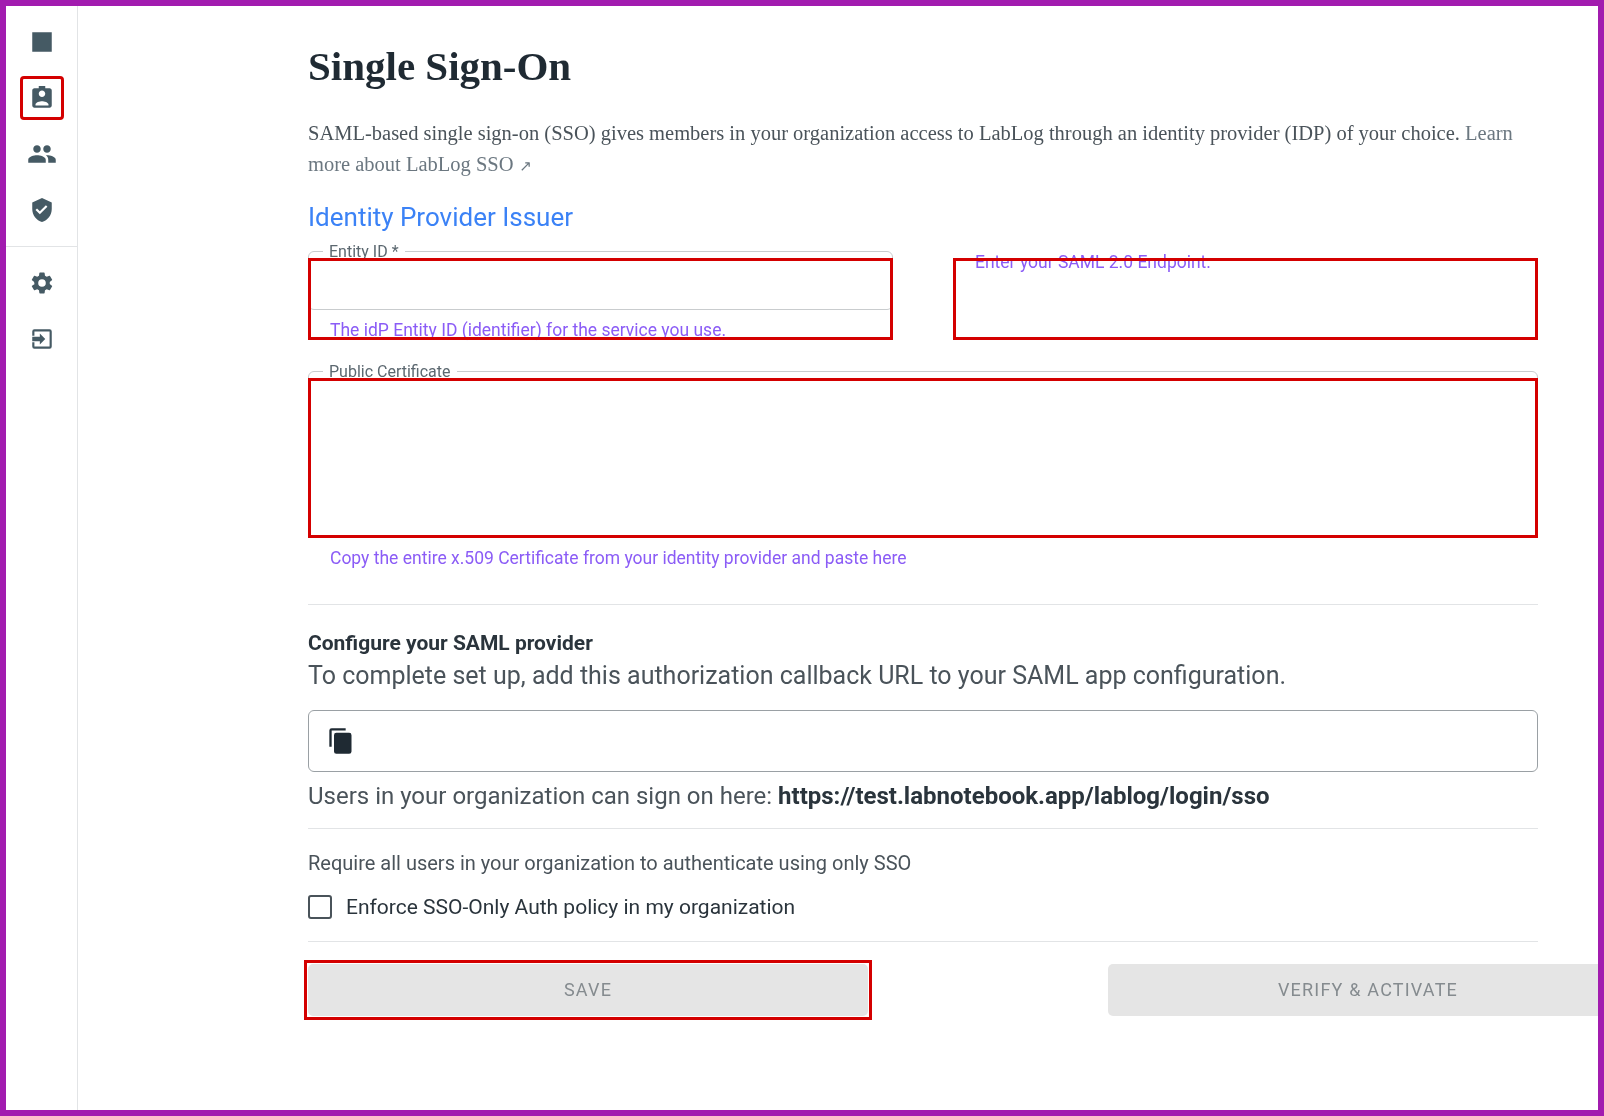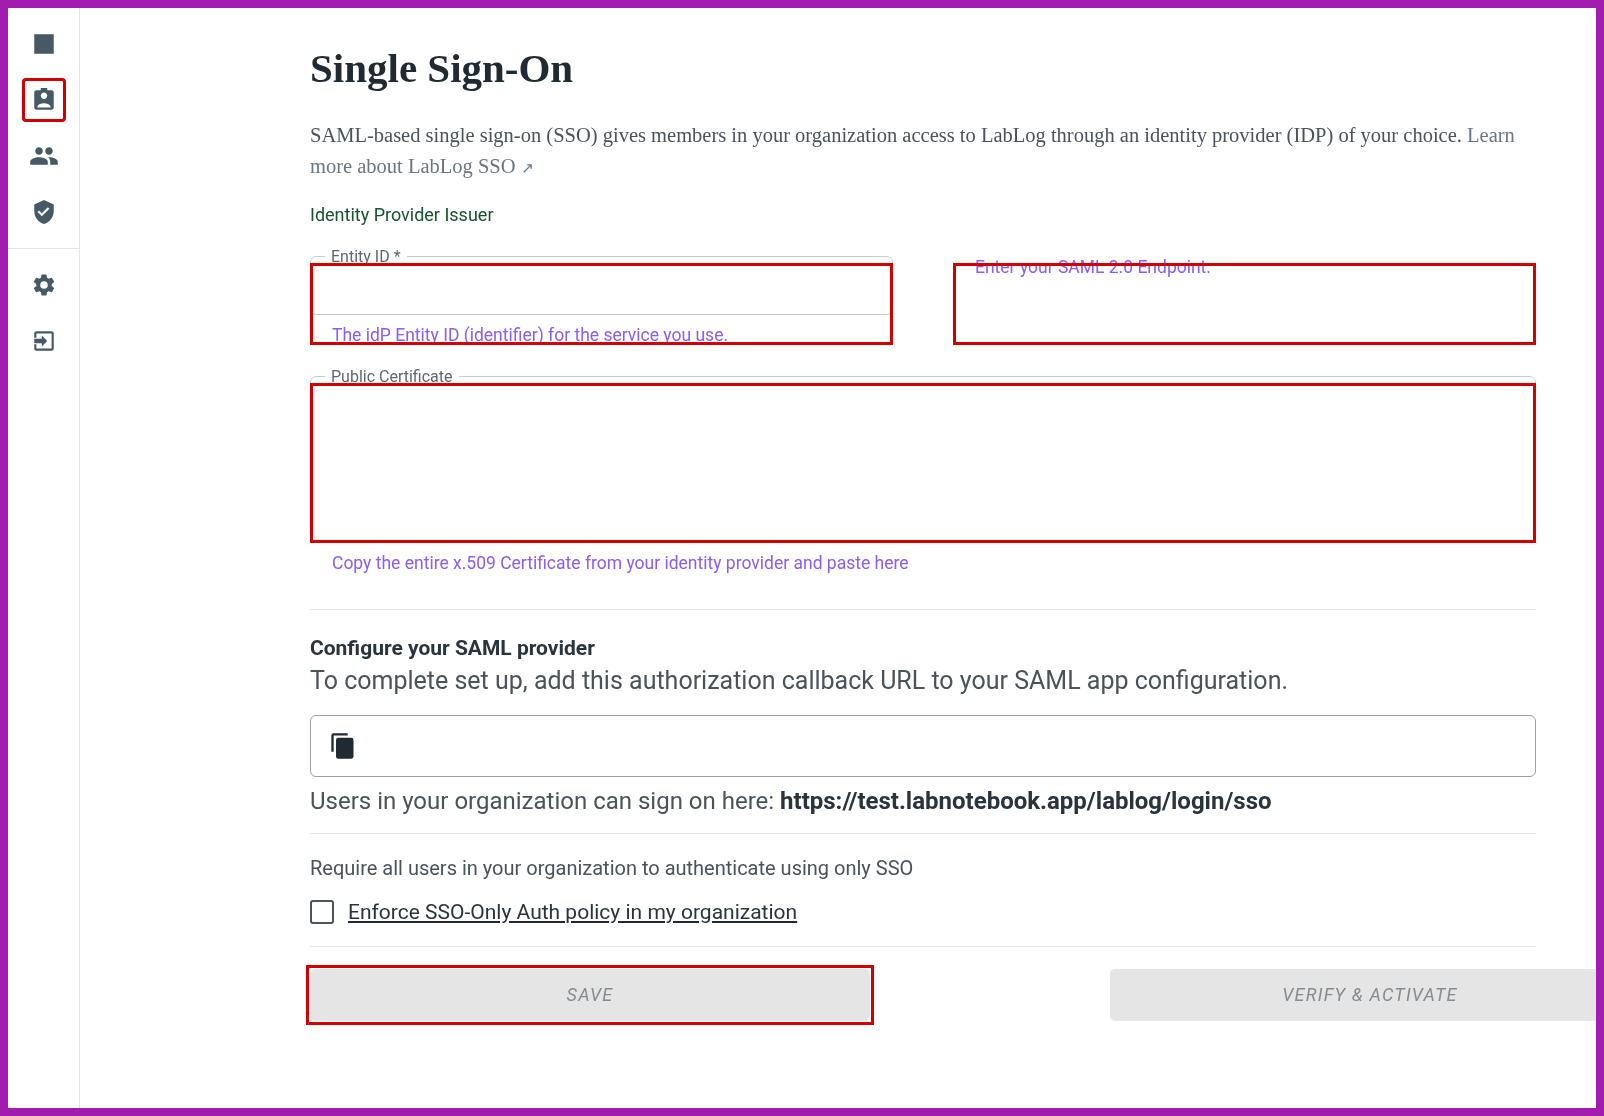--- a/index.html
+++ b/index.html
@@ -8,21 +8,21 @@
     background: #fff;
     color: #1f2a33;
     width: 1604px;
     height: 1116px;
     overflow: hidden;
   }
   .app {
     display: flex;
     width: 100%;
     height: 100%;
-    border: 8px solid #a21caf;
+    border: 6px solid #a21caf;
   }
   .sidebar {
     width: 72px;
     border-right: 1px solid #e2e4e6;
     padding-top: 8px;
     display: flex;
     flex-direction: column;
     align-items: center;
   }
   .sidebar-item {
@@ -58,23 +58,23 @@
   }
   .intro {
     font-size: 20.5px;
     color: #4a535a;
     line-height: 1.5;
     margin-bottom: 22px;
     font-family: Liberation Serif, serif;
   }
   .intro a { color: #6b7780; cursor: pointer; }
   .section-label {
-    font-size: 18px;
-    color: #14532d;
-    margin-bottom: 22px;
+    font-size: 26px;
+    color: #3b82f6;
+    margin-bottom: 10px;
   }
   .row {
     display: flex;
     gap: 60px;
     margin-bottom: 10px;
     justify-content: center;
   }
   .field {
     flex: 1;
     position: relative;
@@ -159,39 +159,37 @@
     color: #4a535a;
     margin-bottom: 8px;
   }
   .signon-note b { color: #2a343c; font-weight: 700; }
   .checkbox-row {
     display: flex;
     align-items: center;
     gap: 14px;
     margin-top: 17px;
     margin-bottom: 12px;
-    text-decoration: underline;
   }
   .checkbox {
     width: 24px;
     height: 24px;
     border: 2.5px solid #4a535a;
     border-radius: 3px;
     cursor: pointer;
     flex-shrink: 0;
   }
   .checkbox-label {
     font-size: 21px;
     color: #2a343c;
   }
   .actions {
     display: flex;
     gap: 240px;
     margin-top: 18px;
-    font-style: italic;
   }
   .btn {
     height: 52px;
     display: flex;
     align-items: center;
     justify-content: center;
     font-size: 18px;
     letter-spacing: 1.2px;
     color: #858b8f;
     background: #e5e5e5;

